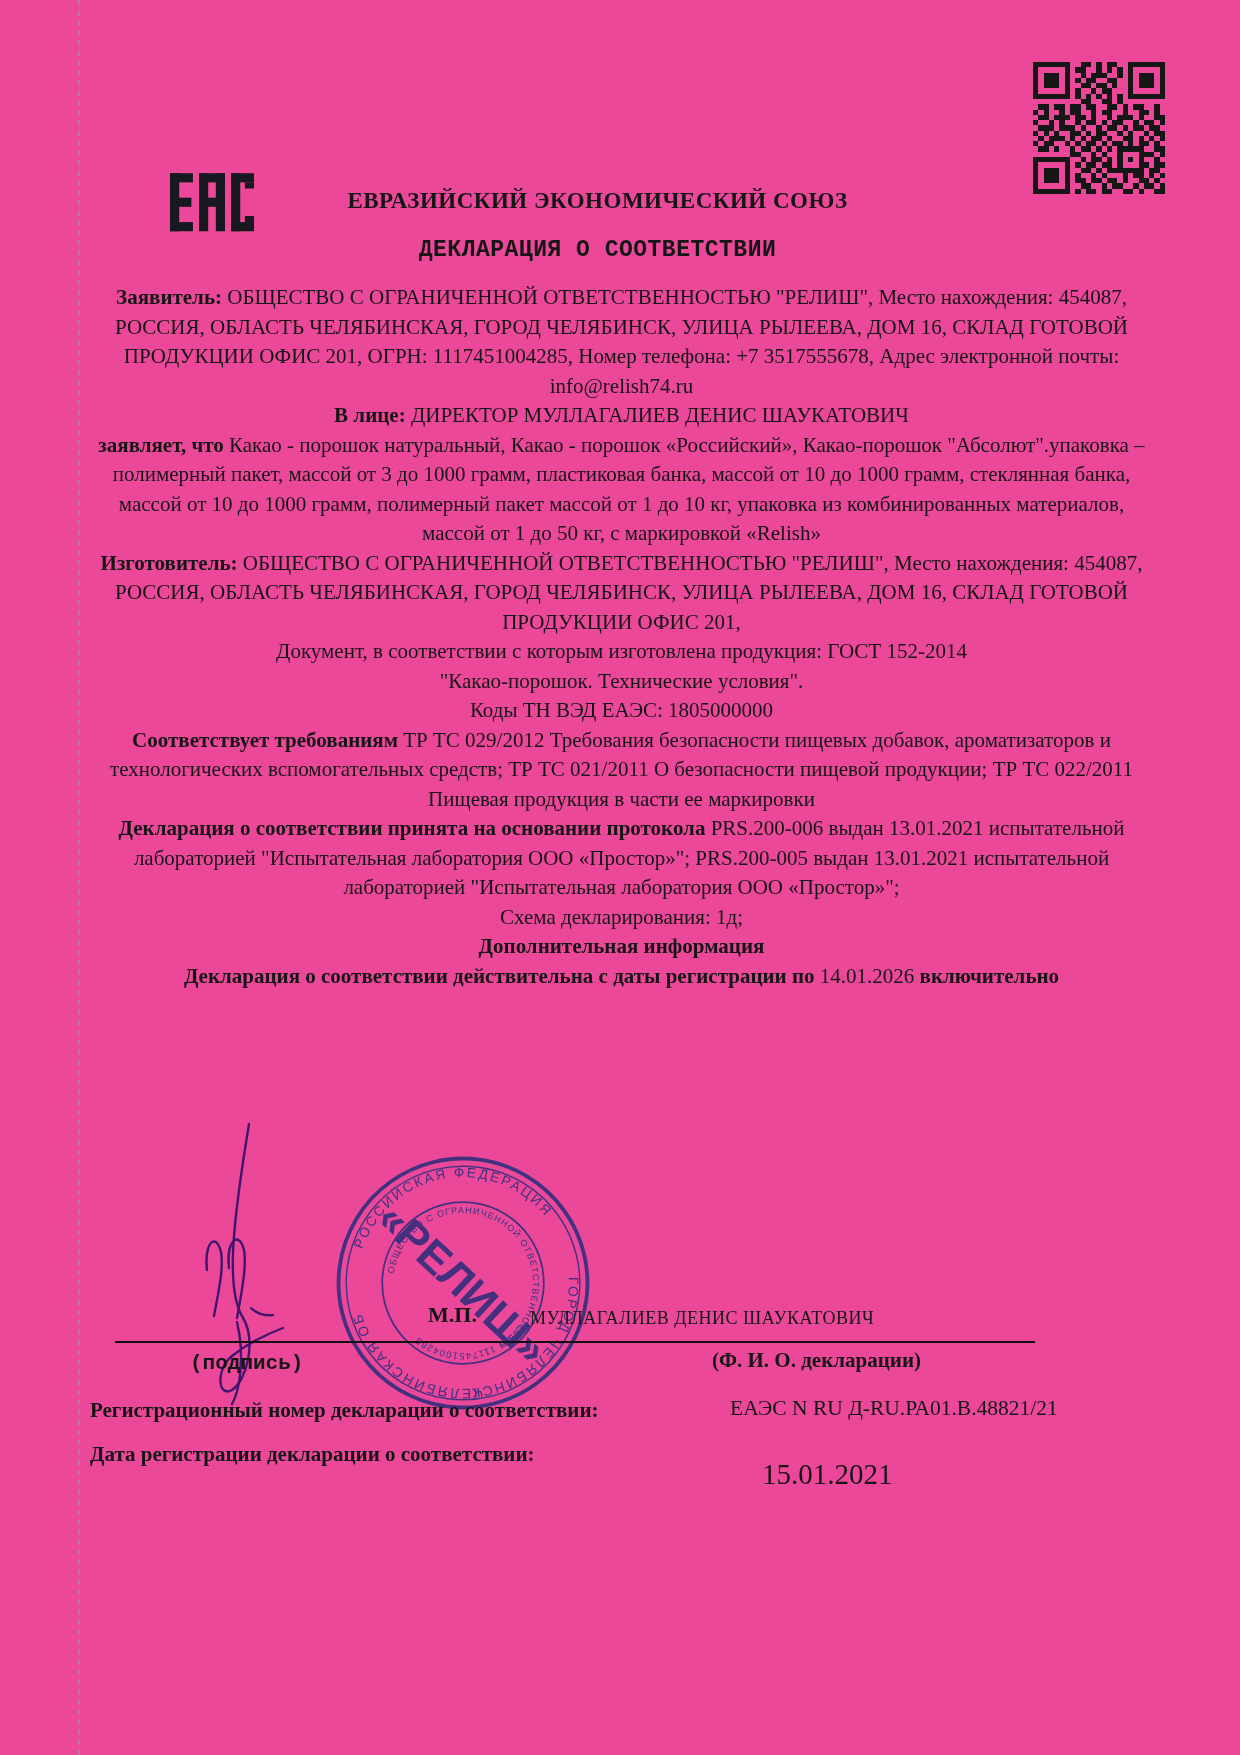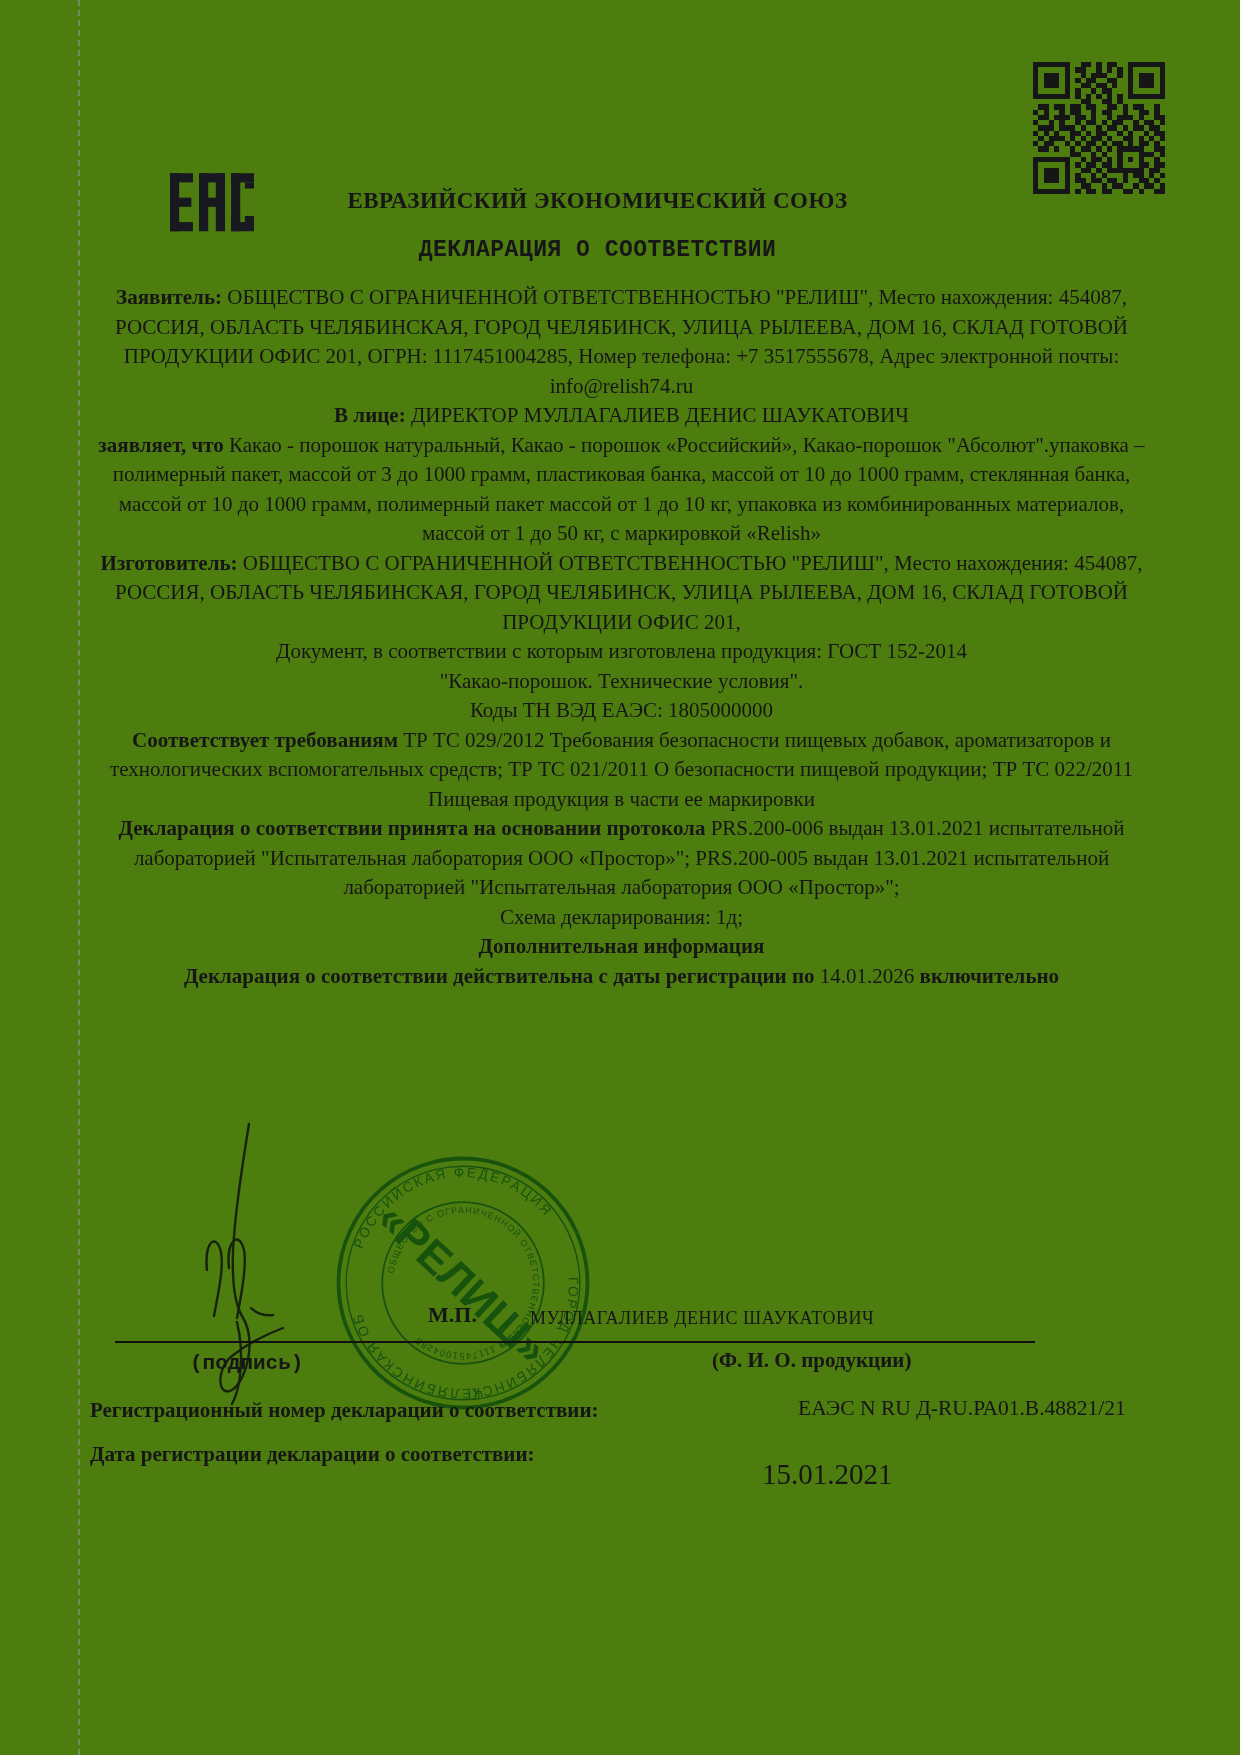--- a/index.html
+++ b/index.html
@@ -1,17 +1,17 @@
 <!DOCTYPE html>
 <html><head>
 <meta charset="utf-8">
 <style>
   html,body{margin:0;padding:0;background:#e8e8e8;}
   .page{
-    position:relative;width:1240px;height:1755px;background:#4d7c0f;
+    position:relative;width:1240px;height:1755px;background:#ec4899;
     font-family:"Liberation Serif","DejaVu Serif",serif;color:#161616;
     overflow:hidden;margin:0 auto;
   }
   .fold{position:absolute;left:78px;top:0;height:1755px;width:0;
         border-left:2px dashed #999;opacity:.55;}
   .titles{position:absolute;left:90px;top:188px;width:1015px;text-align:center;}
   .title1{font-size:23px;font-weight:bold;letter-spacing:.5px;}
   .title2{font-size:23px;font-weight:bold;letter-spacing:.5px;margin-top:23px;font-family:Liberation Mono, monospace;}
   .body{
     position:absolute;left:90px;top:283px;width:1063px;
@@ -25,21 +25,21 @@
   .stamp{position:absolute;left:332px;top:1152px;width:262px;height:262px;
          transform:rotate(-14deg);mix-blend-mode:multiply;opacity:.92;}
   .sig{position:absolute;left:185px;top:1112px;width:170px;height:300px;
        mix-blend-mode:multiply;}
   .mp{position:absolute;left:428px;top:1302px;font-size:22px;font-weight:bold;}
   .fio-name{position:absolute;left:530px;top:1308px;font-size:18px;letter-spacing:.5px;}
   .sigline{position:absolute;left:115px;top:1341px;width:920px;border-top:2px solid #111;}
   .cap-sign{position:absolute;left:190px;top:1352px;font-size:21px;font-weight:bold;font-family:Liberation Mono, monospace;}
   .cap-fio{position:absolute;left:712px;top:1348px;font-size:21px;font-weight:bold;}
   .reg-label1{position:absolute;left:90px;top:1398px;font-size:21px;font-weight:bold;text-align:center;}
-  .reg-value1{position:absolute;left:798px;top:1396px;font-size:21.5px;}
+  .reg-value1{position:absolute;left:730px;top:1396px;font-size:21.5px;}
   .reg-label2{position:absolute;left:90px;top:1442px;font-size:21px;font-weight:bold;}
   .reg-value2{position:absolute;left:762px;top:1438px;font-size:29px;margin-top:20px;}
   svg text{font-family:"Liberation Sans","DejaVu Sans",sans-serif;}
 </style>
 </head>
 <body>
 
 <div class="page">
 
   <div class="fold"></div>
@@ -461,20 +461,20 @@
         <text font-size="8.6" letter-spacing="1"><textPath href="#ringInner" startOffset="64%">ОГРН 1117451004285</textPath></text>
         <text x="120" y="134" font-size="40" font-weight="bold" text-anchor="middle" transform="rotate(57 120 120)">«РЕЛИШ»</text>
       </g>
     </svg>
   </div>
 
   <div class="mp">М.П.</div>
   <div class="fio-name">МУЛЛАГАЛИЕВ ДЕНИС ШАУКАТОВИЧ</div>
   <div class="sigline"></div>
   <div class="cap-sign">(подпись)</div>
-  <div class="cap-fio">(Ф. И. О. продукции)</div>
+  <div class="cap-fio">(Ф. И. О. декларации)</div>
 
   <div class="reg-label1">Регистрационный номер декларации о соответствии:</div>
   <div class="reg-value1">ЕАЭС N RU Д-RU.РА01.В.48821/21</div>
   <div class="reg-label2">Дата регистрации декларации о соответствии:</div>
   <div class="reg-value2">15.01.2021</div>
 
 </div>
 
 </body></html>

